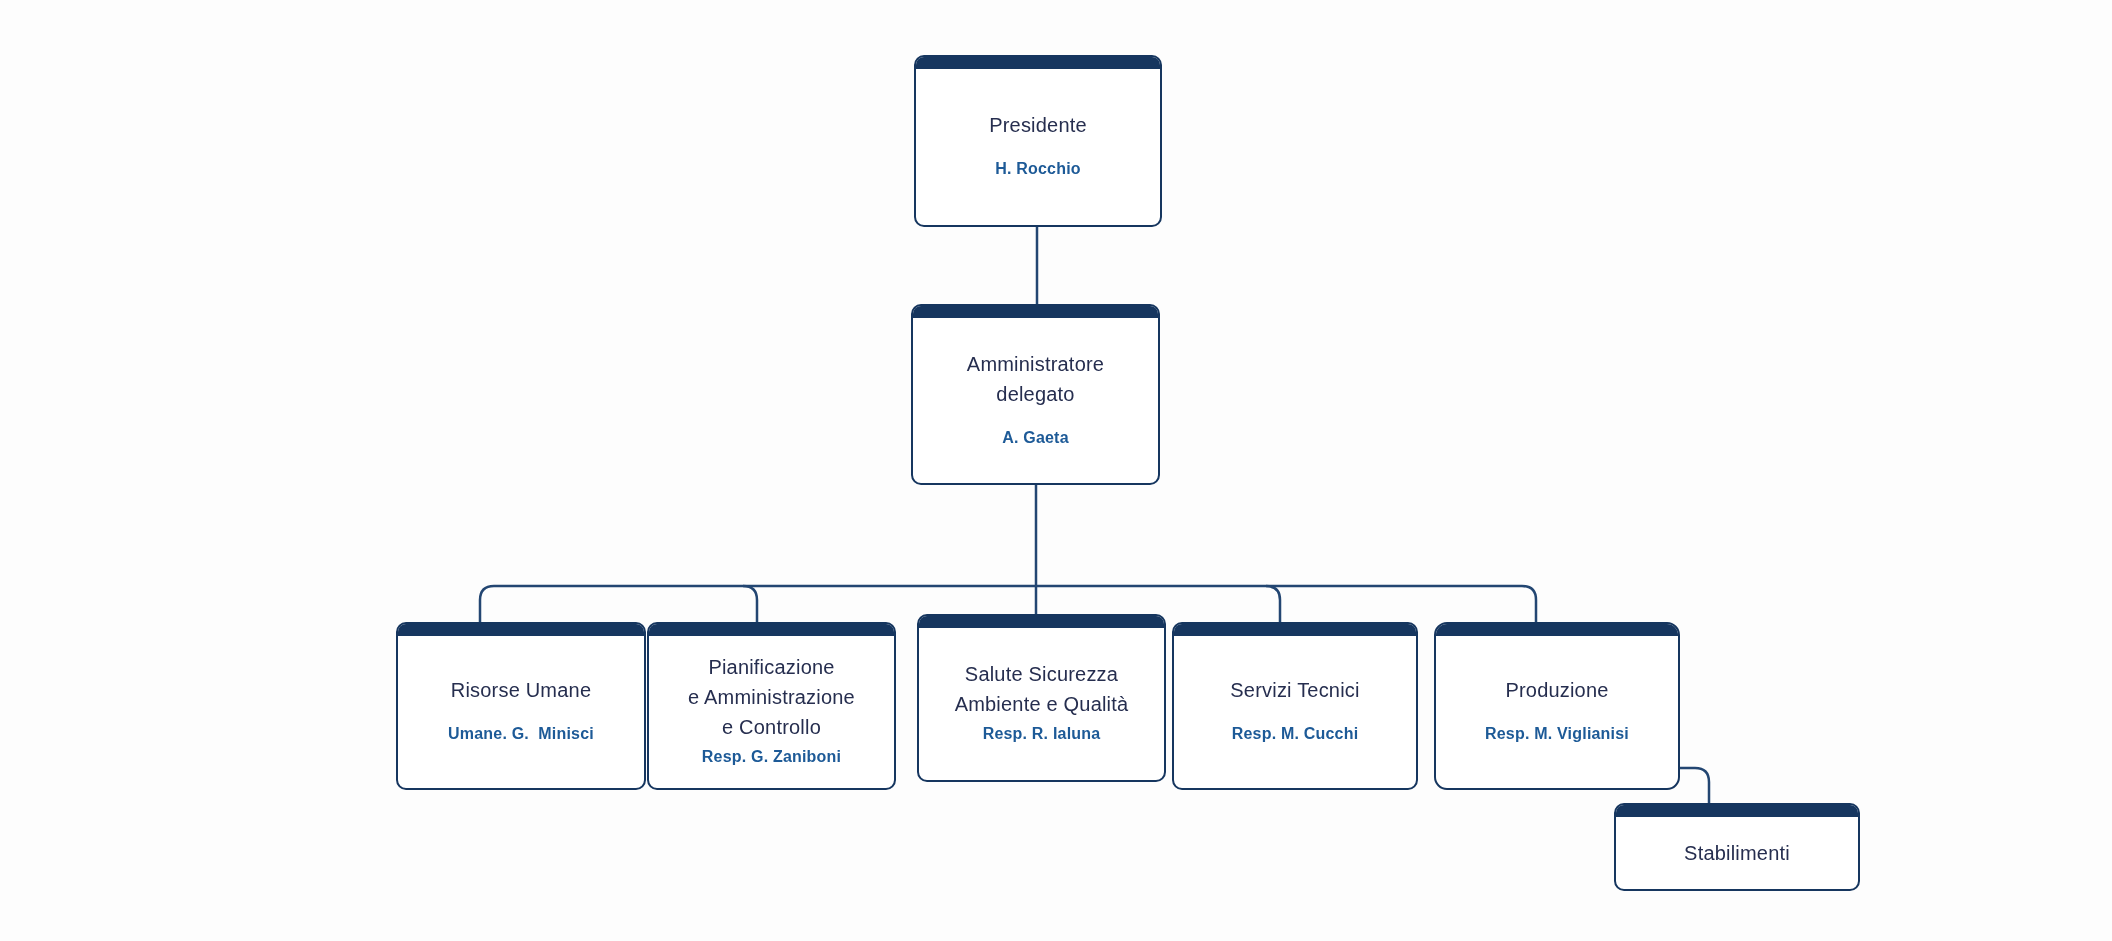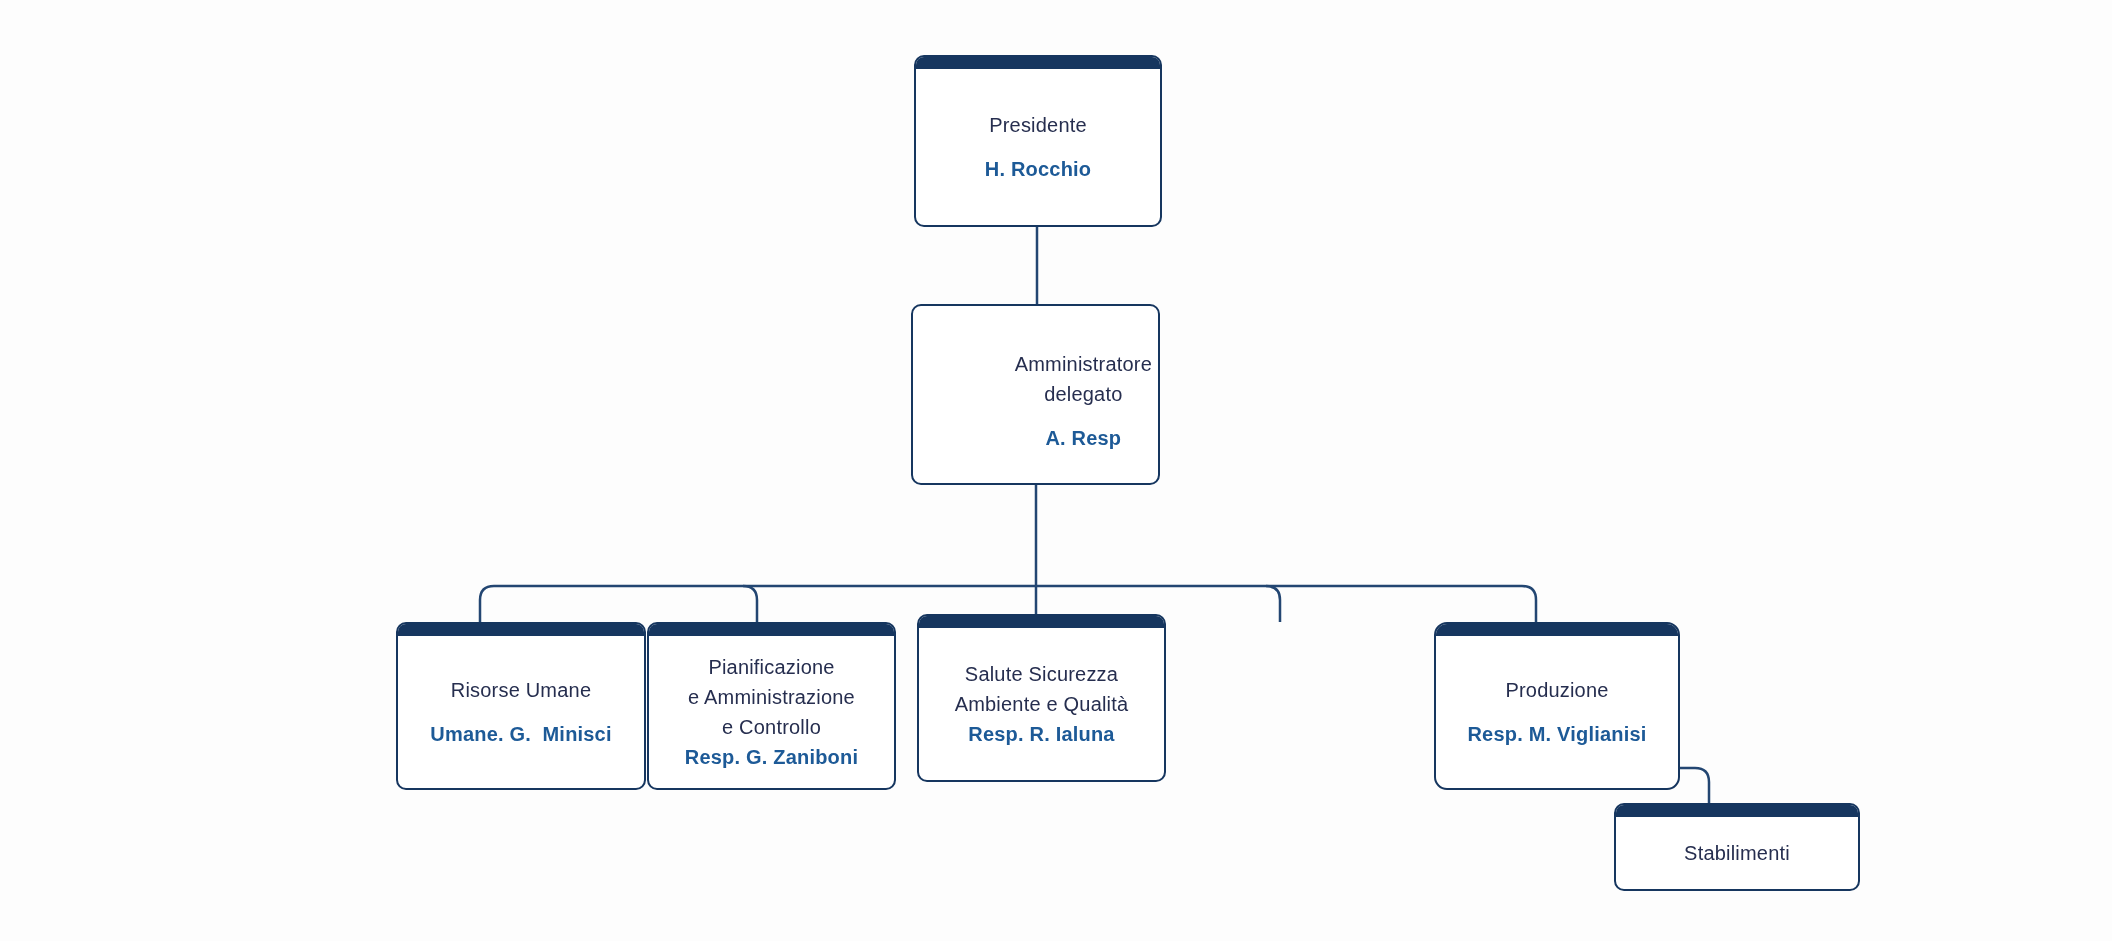--- a/index.html
+++ b/index.html
@@ -57,33 +57,33 @@
     text-align: center;
     padding: 0 6px;
   }
   .title-line {
     font-size: 20px;
     line-height: 30px;
     color: var(--title_text);
     letter-spacing: 0.2px;
   }
   .node-name {
-    font-size: 20px;
+    font-size: 16px;
     line-height: 30px;
     font-weight: 700;
     color: var(--name_text);
     margin-top: 14px;
     white-space: pre-wrap;
     letter-spacing: 0.2px;
   }
   .node.tight .node-name { margin-top: 0; }
 
   
   .n-presidente     { left: 914px;  top: 55px;  width: 248px; height: 172px; }
-  .n-amministratore { left: 911px;  top: 304px; width: 249px; height: 181px; align-items: flex-end; }
+  .n-amministratore { left: 911px;  top: 304px; width: 249px; height: 181px; }
   .n-risorse        { left: 388px;  top: 622px; width: 250px; height: 168px; margin-left: 8px; }
   .n-pianificazione { left: 647px;  top: 622px; width: 249px; height: 168px; }
   .n-salute         { left: 917px;  top: 614px; width: 249px; height: 168px; }
   .n-servizi        { left: 1172px; top: 622px; width: 246px; height: 168px; }
   .n-produzione     { left: 1434px; top: 622px; width: 246px; height: 168px; border-radius: 13px; }
   .n-stabilimenti   { left: 1614px; top: 803px; width: 246px; height: 88px;  }
 </style>
 </head>
 <body>
 
@@ -104,21 +104,21 @@
       <div class="title-line">Presidente</div>
       <div class="node-name">H. Rocchio</div>
     </div>
   </div>
 
   <div class="node n-amministratore">
     <div class="node-bar"></div>
     <div class="node-body">
       <div class="title-line">Amministratore</div>
       <div class="title-line">delegato</div>
-      <div class="node-name">A. Resp</div>
+      <div class="node-name">A. Gaeta</div>
     </div>
   </div>
 
   <div class="node n-risorse">
     <div class="node-bar"></div>
     <div class="node-body">
       <div class="title-line">Risorse Umane</div>
       <div class="node-name">Umane. G.  Minisci</div>
     </div>
   </div>
@@ -135,20 +135,27 @@
 
   <div class="node n-salute tight">
     <div class="node-bar"></div>
     <div class="node-body">
       <div class="title-line">Salute Sicurezza</div>
       <div class="title-line">Ambiente e Qualità</div>
       <div class="node-name">Resp. R. Ialuna</div>
     </div>
   </div>
 
+  <div class="node n-servizi">
+    <div class="node-bar"></div>
+    <div class="node-body">
+      <div class="title-line">Servizi Tecnici</div>
+      <div class="node-name">Resp. M. Cucchi</div>
+    </div>
+  </div>
 
   <div class="node n-produzione">
     <div class="node-bar"></div>
     <div class="node-body">
       <div class="title-line">Produzione</div>
       <div class="node-name">Resp. M. Viglianisi</div>
     </div>
   </div>
 
   <div class="node n-stabilimenti">

